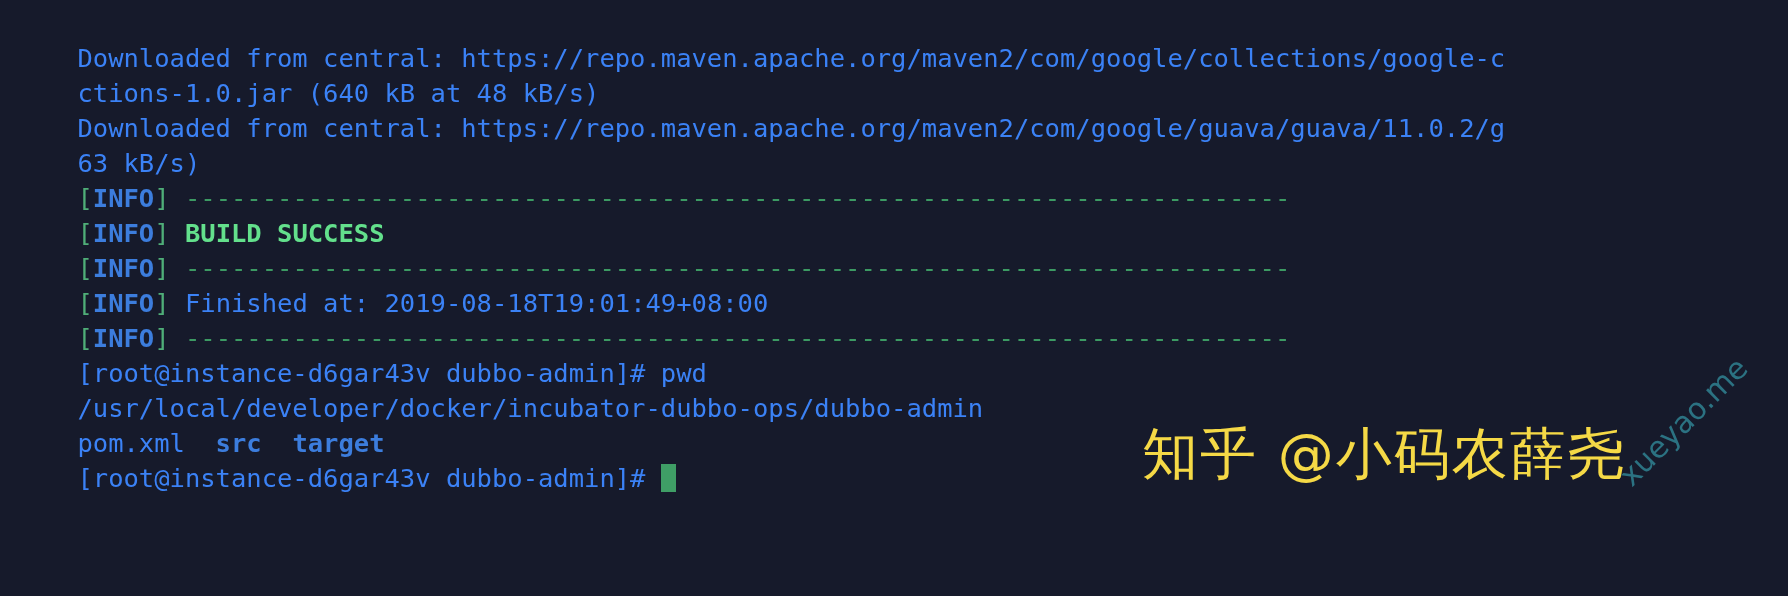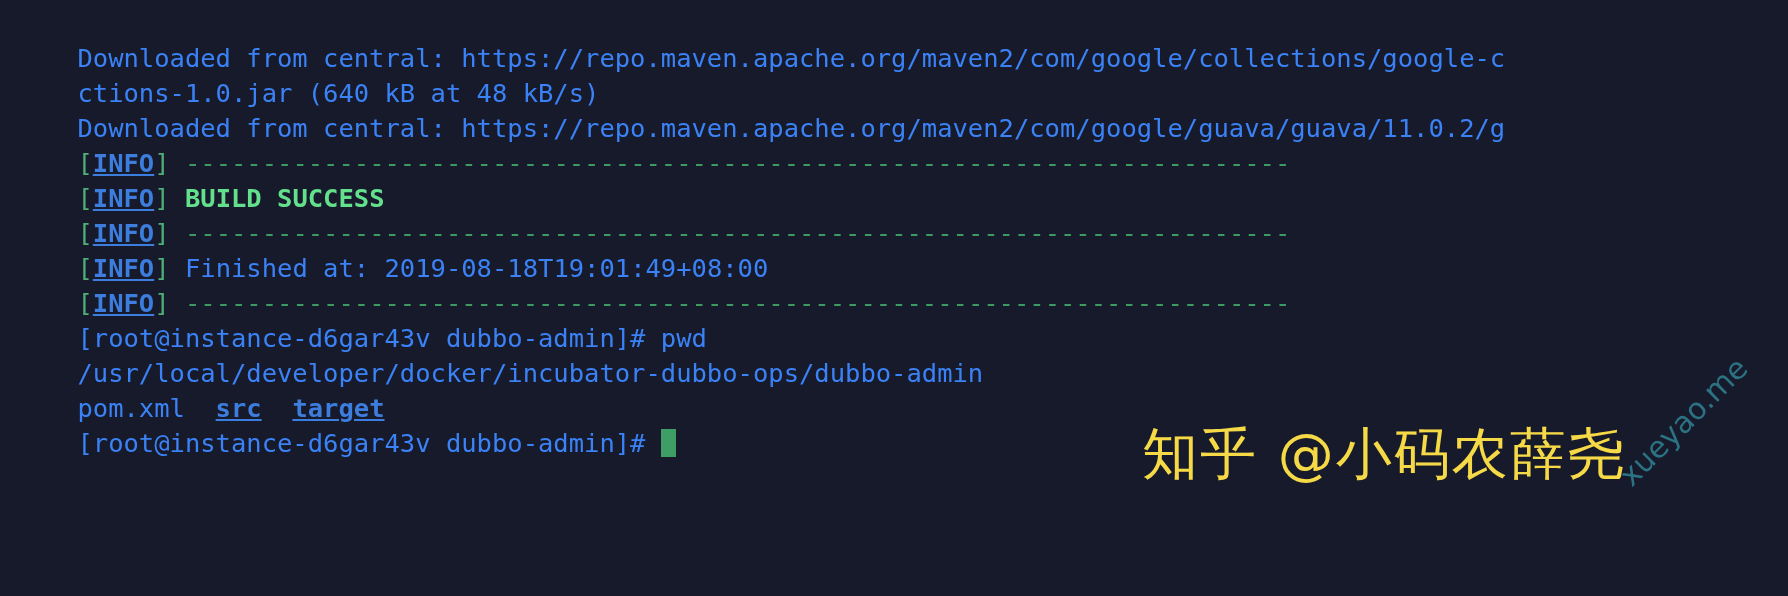--- a/index.html
+++ b/index.html
@@ -21,21 +21,21 @@
   }
   .line {
     white-space: pre;
     height: 35px;
     color: #5fd38d;
     letter-spacing: 0px;
   }
   .seg { white-space: pre; }
   .green      { color: #3b82f6; }
   .bright-green-bold { color: #63e08c; font-weight: bold; }
-  .blue-bold  { color: #3c7ddd; font-weight: bold; text-decoration: underline; }
+  .blue-bold  { color: #3c7ddd; font-weight: bold; }
   .bracket    { color: #4fae78; }
   .dashes     { color: #3c9a63; }
 
   .cursor {
     display: inline-block;
     width: 15px;
     height: 28px;
     background: #3f9e66;
     vertical-align: -5px;
   }
@@ -83,20 +83,23 @@
   </div>
 
   <div class="line">
     <span class="seg green">ctions-1.0.jar (640 kB at 48 kB/s)</span>
   </div>
 
   <div class="line">
     <span class="seg green">Downloaded from central: https://repo.maven.apache.org/maven2/com/google/guava/guava/11.0.2/g</span>
   </div>
 
+  <div class="line">
+    <span class="seg green">63 kB/s)</span>
+  </div>
 
   <div class="line">
     <span class="seg bracket">[</span><span class="seg blue-bold">INFO</span><span class="seg bracket">]</span><span class="seg green"> </span><span class="seg dashes">------------------------------------------------------------------------</span>
   </div>
 
   <div class="line">
     <span class="seg bracket">[</span><span class="seg blue-bold">INFO</span><span class="seg bracket">]</span><span class="seg green"> </span><span class="seg bright-green-bold">BUILD SUCCESS</span>
   </div>
 
   <div class="line">

